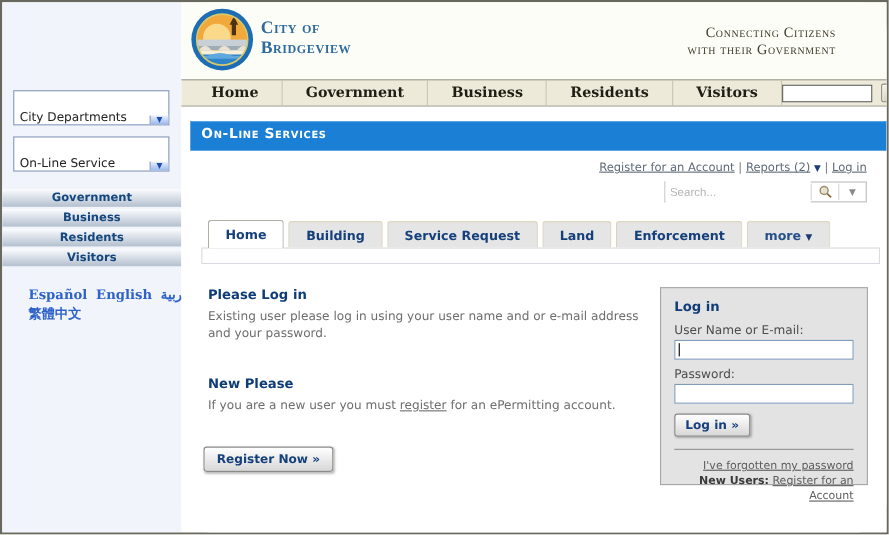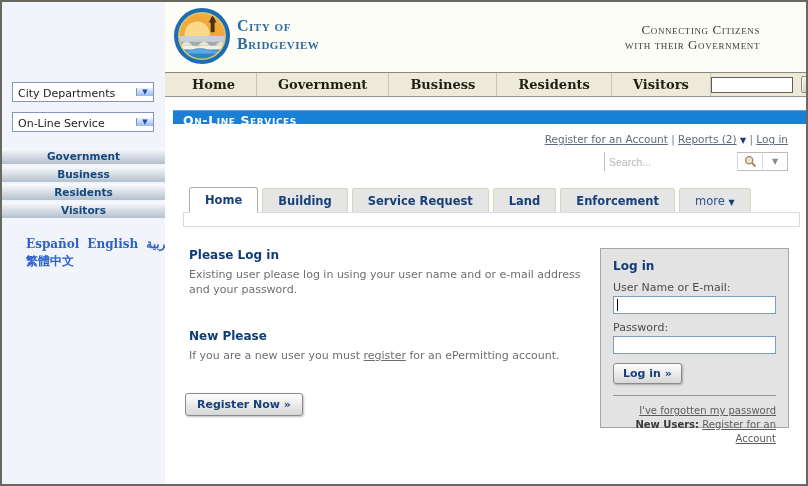--- a/index.html
+++ b/index.html
@@ -3,21 +3,21 @@
 <meta charset="utf-8">
 <style>
   * { margin:0; padding:0; box-sizing:border-box; }
   html,body { background:#fff; }
   body { font-family:"DejaVu Sans","Liberation Sans",sans-serif; }
 
   .page { width:808px; height:486px; border:2px solid #69685e; display:flex; overflow:hidden; background:#fff; }
 
   
   .sidebar { width:163px; background:#f1f4fb; flex-shrink:0; }
-  .xp-select { display:flex; align-items:center; background:#fff; border:1px solid #8496ba; height:20px; width:142px; font-size:11px; color:#222; margin:0 0 10px 10px; cursor:pointer; }
+  .xp-select { display:flex; align-items:flex-end; background:#fff; border:1px solid #8496ba; height:32px; width:142px; font-size:11px; color:#222; margin:0 0 10px 10px; cursor:pointer; }
   .xp-select .txt { flex:1; padding:3px 0 0 5px; white-space:nowrap; overflow:hidden; }
   .xp-select .arrow { width:17px; background:linear-gradient(#eaf1fd,#9ab8ef); border-left:1px solid #8496ba; color:#1b4db0; font-size:7px; display:flex; align-items:center; justify-content:center; }
   .sb-dd1 { margin-top:80px; }
   .sb-nav { margin-top:16px; }
   .sb-item { height:16px; margin-bottom:2px; background:linear-gradient(#fbfcfe,#b4c0cf); display:flex; align-items:center; justify-content:center; font-size:10.5px; font-weight:bold; color:#14477e; cursor:pointer; }
   .langs { margin:18px 0 0 24px; width:120px; font-family:"DejaVu Serif","Liberation Serif",serif; font-weight:bold; font-size:12px; color:#2e62c8; line-height:17px; }
   .langs a { color:#2e62c8; text-decoration:none; margin-right:8px; cursor:pointer; }
 
   
   .main { flex:1; display:flex; flex-direction:column; background:#fff; min-width:0;border-radius:26px; }
@@ -33,40 +33,40 @@
   .navbar .nav-item { font-family:"DejaVu Serif","Liberation Serif",serif; font-weight:bold; font-size:13px; color:#1f1e12; padding:0 21px; border-right:1px solid #c9c6b2; cursor:pointer; line-height:23px; }
   .navbar .nav-item:first-child { margin-left:6px; }
   .navbar .nav-item:last-of-type { border-right:none; }
   .nav-search { margin-left:auto; display:flex; align-items:center; padding-right:10px; }
   .nav-search input { width:82px; height:16px; border:1px solid #5e5e58; font-size:10px; padding:0 3px; }
   .nav-search button { margin-left:8px; height:17px; padding:0 9px; background:linear-gradient(#f6f3e6,#d8d4c0); border:1px solid #8f8d80; border-radius:2px; font-family:"DejaVu Serif","Liberation Serif",serif; font-weight:bold; font-size:10.5px; color:#2a291d; box-shadow:1px 1px 0 rgba(255,255,255,.7) inset; cursor:pointer; }
 
   
   .content { flex:1; position:relative; background:#fff; }
 
-  .banner { margin:13px 0 0 8px; height:14px; background:#1b7fd5; border-top:1px solid #58a5e5; color:#fff; font-variant:small-caps; font-weight:bold; font-size:12.5px; letter-spacing:.6px; padding:2px 1px 0 10px; }
+  .banner { margin:13px 0 0 8px; height:27px; background:#1b7fd5; border-top:1px solid #58a5e5; color:#fff; font-variant:small-caps; font-weight:bold; font-size:12.5px; letter-spacing:.6px; padding:2px 1px 0 10px; }
 
   .acct-links { margin:9px 18px 0 0; text-align:right; font-size:10.5px; color:#7a7a7a; }
   .acct-links a { color:#5f6a78; text-decoration:underline; cursor:pointer; }
   .acct-links .dd { color:#1b3c74; font-size:8px; }
 
   .mini-search { display:flex; justify-content:flex-end; margin:7px 18px 0 0; }
   .mini-search .box { display:flex; align-items:center; border:1px solid #bcbcbc; height:19px; background:#fff; }
   .mini-search input { border:none; outline:none; width:132px; height:15px; font-size:10.5px; padding:15px 4px; color:#444; }
   .mini-search input::placeholder { color:#b5b5b5; }
   .mini-search .icon-btn { width:24px; height:17px; display:flex; align-items:center; justify-content:center; cursor:pointer; }
   .mini-search .sep { width:1px; height:15px; background:#d5d5d5; }
   .mini-search .dd { color:#8a8a8a; font-size:8px; }
 
   
   .tabs { display:flex; align-items:flex-end; margin:16px 0 0 24px; position:relative; z-index:2; }
   .tab { font-size:11.5px; font-weight:bold; color:#15407c; background:#e5e5e5; border:1px solid #d9d5ba; border-bottom:none; border-radius:3px 3px 0 0; padding:5px 15px 4px; margin-right:4px; cursor:pointer; }
   .tab.active { background:#fff; border:1px solid #aeaea4; border-bottom:1px solid #fff; margin-bottom:-1px; padding-bottom:5px; }
   .tab .dd { font-size:8px; color:#1b3c74; }
-  .tab.more { font-weight:normal; color:#27518c; }
+  .tab.more { font-weight:bold; color:#27518c; }
   .tab-strip { margin:0 6px 0 18px; height:15px; border:1px solid #d9dae2; background:#fff; }
 
   
   .body-row { display:flex; margin:21px 0 0 24px; }
   .left-col { width:410px; }
   h3.navy { font-size:12px; color:#0f3c77; margin-bottom:5px; }
   .para { font-size:11px; color:#6e6e6e; line-height:15px; }
   .nu-head { margin-top:32px; }
   .para a { color:#6e6e6e; text-decoration:underline; cursor:pointer;margin-top:28px; }
   .btn { display:inline-block; background:linear-gradient(#ffffff,#d7d7d7); border:1px solid #8a8a8a; border-radius:3px; padding:4px 11px; font-size:11px; font-weight:bold; color:#15407c; box-shadow:1px 1px 2px rgba(0,0,0,.25); cursor:pointer; }

